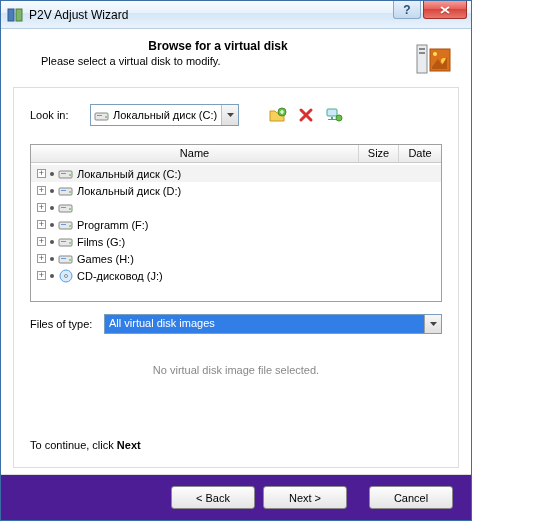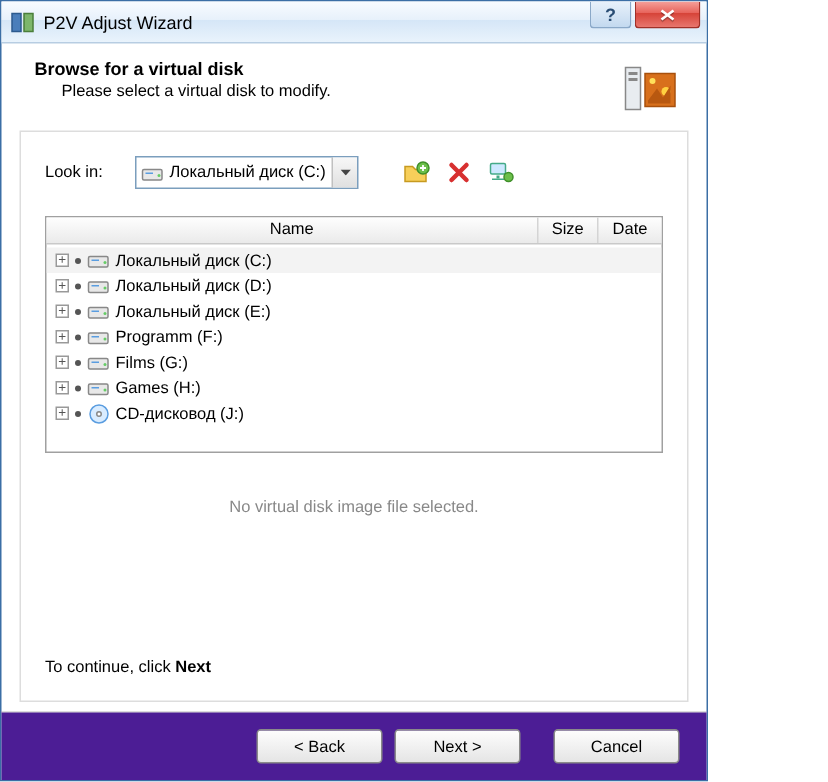--- a/index.html
+++ b/index.html
@@ -55,21 +55,21 @@
   color: #fff;
 }
 .win-close svg { filter: drop-shadow(0 1px 0 rgba(0,0,0,0.3)); }
 
 .header {
   padding: 10px 18px 8px 22px;
   display: flex;
   align-items: flex-start;
 }
 .header-text { flex: 1; }
-.header-title { font-size: 12px; font-weight: bold; color: #000; }
+.header-title { font-size: 12px; font-weight: bold; color: #000; text-align: center; }
 .header-sub { font-size: 11px; color: #000; margin-top: 2px; padding-left: 18px; }
 .header-icon {
   width: 40px; height: 40px;
   display: flex; align-items: center; justify-content: center;
 }
 
 .content {
   flex: 1;
   margin: 0 12px 6px 12px;
   border: 1px solid #ddd;
@@ -311,21 +311,20 @@
           <div class="row">
             <span class="exp">+</span>
             <span class="bullet"></span>
             <span class="drv-icon">
               <svg width="15" height="13" viewBox="0 0 15 13">
                 <rect x="1" y="4" width="13" height="7" rx="1" fill="#e8e8e8" stroke="#888"></rect>
                 <rect x="3" y="6" width="5" height="1" fill="#5a9de0"></rect>
                 <circle cx="12" cy="8" r="1" fill="#6c6"></circle>
               </svg>
             </span>
-            <span>Локальный диск (E:)</span>
           </div>
           <div class="row">
             <span class="exp">+</span>
             <span class="bullet"></span>
             <span class="drv-icon">
               <svg width="15" height="13" viewBox="0 0 15 13">
                 <rect x="1" y="4" width="13" height="7" rx="1" fill="#e8e8e8" stroke="#888"></rect>
                 <rect x="3" y="6" width="5" height="1" fill="#5a9de0"></rect>
                 <circle cx="12" cy="8" r="1" fill="#6c6"></circle>
               </svg>
@@ -363,20 +362,31 @@
               <svg width="14" height="14" viewBox="0 0 14 14">
                 <circle cx="7" cy="7" r="6" fill="#d9ecff" stroke="#5a9de0"></circle>
                 <circle cx="7" cy="7" r="1.5" fill="#fff" stroke="#888"></circle>
               </svg>
             </span>
             <span>CD-дисковод (J:)</span>
           </div>
         </div>
     </div>
 
+    <div class="filetype-row">
+      <span class="filetype-label">Files of type:</span>
+      <div class="filetype-combo">
+        <div class="filetype-sel">All virtual disk images</div>
+        <div class="ft-arrow">
+          <svg width="7" height="4" viewBox="0 0 7 4">
+              <path d="M0 0 L7 0 L3.5 4 Z" fill="#444"></path>
+            </svg>
+        </div>
+      </div>
+    </div>
 
     <div class="status-msg">No virtual disk image file selected.</div>
 
     <div class="continue-msg">
       <span>To continue, click </span><b>Next</b>
     </div>
 
   </div>
 
   <div class="footer">

